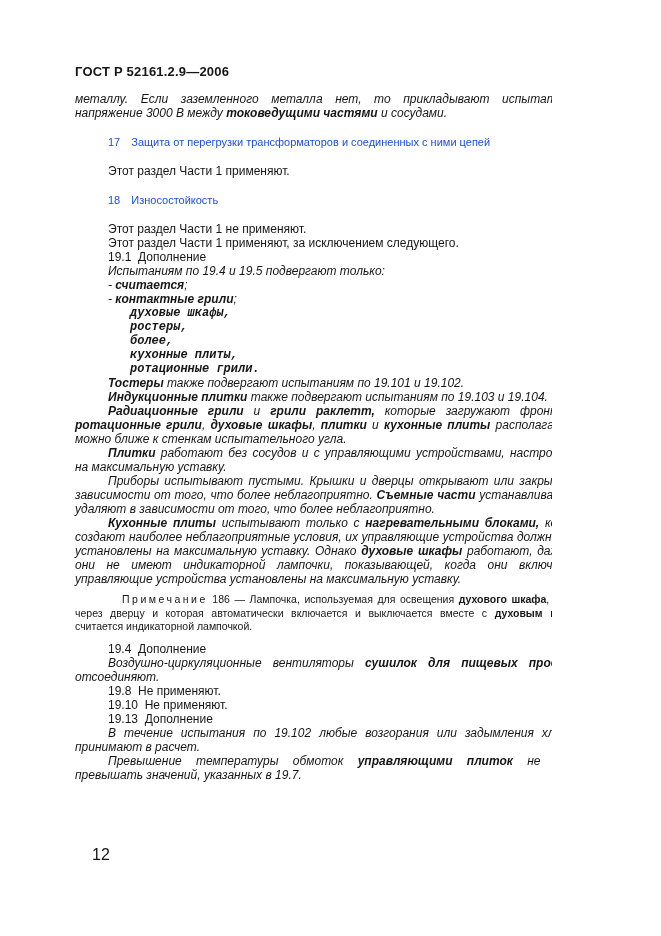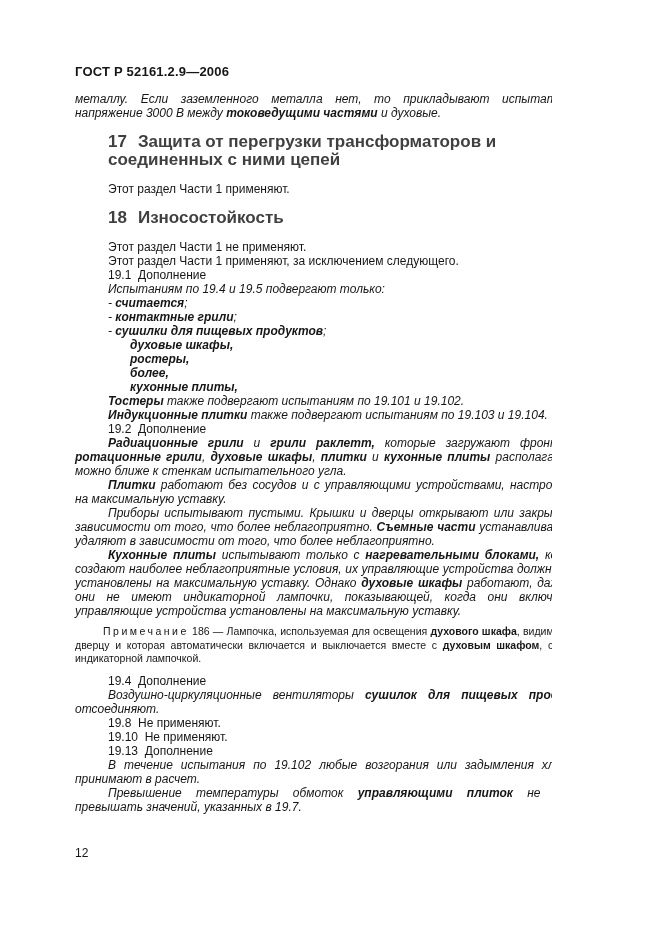--- a/index.html
+++ b/index.html
@@ -29,83 +29,83 @@
   p {
     margin: 0;
     font-size: 12px;
     line-height: 14px;
     text-align: justify;
   }
   .it { font-style: italic; }
   .ind { text-indent: 33px; }
   .label { white-space: pre-wrap; }
   h2 {
-    font-size: 17px;
+    font-size: 11px;
     line-height: 18px;
-    font-weight: bold;
-    color: #404040;
+    font-weight: normal;
+    color: #1d4ed8;
     margin: 13px 0 13px 0;
     padding-left: 33px;
   }
   h2 .hnum { margin-right: 11px; }
   .sub {
     font-style: italic;
     font-weight: bold;
     text-indent: 55px;
+    font-family: Liberation Mono, monospace;
   }
   .note {
     font-size: 10.5px;
     line-height: 13.5px;
     text-indent: 28px;
     margin: 7px 0 8px 0;
   }
-  .note .sp { letter-spacing: 2.5px; }
+  .note .sp { letter-spacing: 2.5px; margin-left: 19px; }
   b { font-weight: bold; }
   .pagenum {
     position: absolute;
-    left: 75px;
+    left: 92px;
     top: 846px;
-    font-size: 12px;
+    font-size: 16px;
   }
 </style>
 </head>
 <body>
 
 <div class="page">
 
   <div class="running-header">ГОСТ Р 52161.2.9—2006</div>
 
   <div class="content">
 
-    <p class="it"><span>металлу. Если заземленного металла нет, то прикладывают испытательное напряжение 3000 В между </span><b>токоведущими частями</b><span> и духовые.</span></p>
+    <p class="it"><span>металлу. Если заземленного металла нет, то прикладывают испытательное напряжение 3000 В между </span><b>токоведущими частями</b><span> и сосудами.</span></p>
 
     <h2><span class="hnum">17</span><span>Защита от перегрузки трансформаторов и соединенных с ними цепей</span></h2>
     <p class="ind">Этот раздел Части 1 применяют.</p>
 
     <h2><span class="hnum">18</span><span>Износостойкость</span></h2>
     <p class="ind">Этот раздел Части 1 не применяют.</p>
 
     <p class="ind">Этот раздел Части 1 применяют, за исключением следующего.</p>
 
     <p class="ind label">19.1  Дополнение</p>
     <p class="ind it">Испытаниям по 19.4 и 19.5 подвергают только:</p>
 
     <p class="ind it"><span>- </span><b>считается</b><span>;</span></p>
     <p class="ind it"><span>- </span><b>контактные грили</b><span>;</span></p>
-    <p class="ind it"><span>- </span><b>сушилки для пищевых продуктов</b><span>;</span></p>
 
     <p class="sub">духовые шкафы,</p>
     <p class="sub">ростеры,</p>
     <p class="sub">более,</p>
     <p class="sub">кухонные плиты,</p>
+    <p class="sub">ротационные грили.</p>
 
     <p class="ind it"><b>Тостеры</b><span> также подвергают испытаниям по 19.101 и 19.102.</span></p>
     <p class="ind it"><b>Индукционные плитки</b><span> также подвергают испытаниям по 19.103 и 19.104.</span></p>
 
-    <p class="ind label">19.2  Дополнение</p>
 
     <p class="ind it"><b>Радиационные грили</b><span> и </span><b>грили раклетт,</b><span> которые загружают фронтально, </span><b>ротационные грили</b><span>, </span><b>духовые шкафы</b><span>, </span><b>плитки</b><span> и </span><b>кухонные плиты</b><span> располагают как можно ближе к стенкам испытательного угла.</span></p>
 
     <p class="ind it"><b>Плитки</b><span> работают без сосудов и с управляющими устройствами, настроенными на максимальную уставку.</span></p>
 
     <p class="ind it"><span>Приборы испытывают пустыми. Крышки и дверцы открывают или закрывают в зависимости от того, что более неблагоприятно. </span><b>Съемные части</b><span> устанавливают или удаляют в зависимости от того, что более неблагоприятно.</span></p>
 
 
     <p class="ind it"><b>Кухонные плиты</b><span> испытывают только с </span><b>нагревательными блоками,</b><span> которые создают наиболее неблагоприятные условия, их управляющие устройства должны быть установлены на максимальную уставку. Однако </span><b>духовые шкафы</b><span> работают, даже если они не имеют индикаторной лампочки, показывающей, когда они включены, а управляющие устройства установлены на максимальную уставку.</span></p>
 

